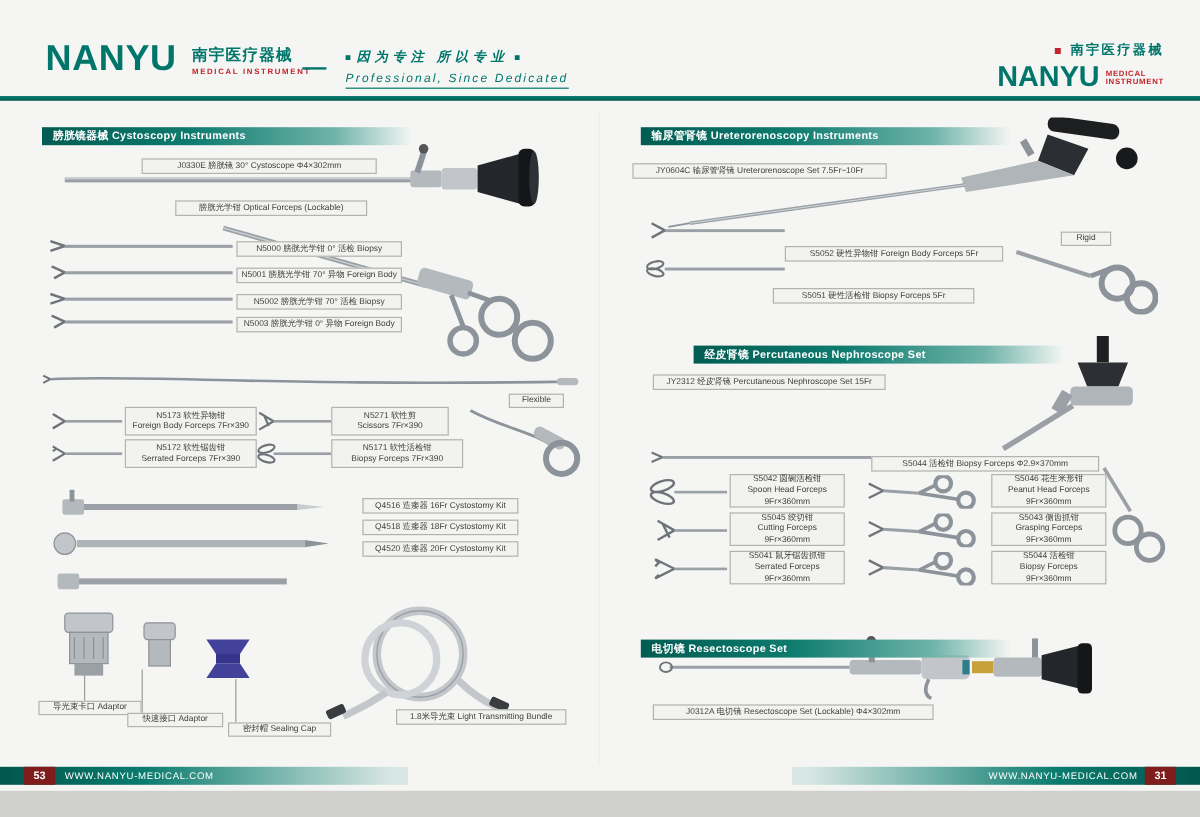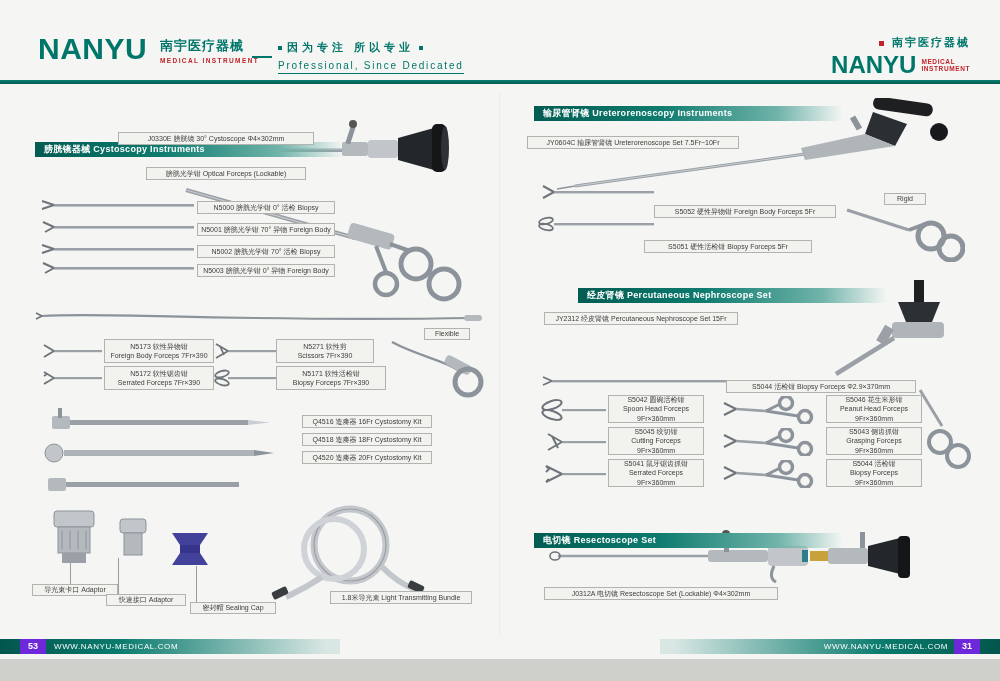--- a/index.html
+++ b/index.html
@@ -16,42 +16,42 @@
             color:#fff; font-size:9px; font-weight:bold; line-height:15px; padding-left:9px;
             letter-spacing:0.3px; z-index:5; }
   .leader { position:absolute; background:#9b9b97; z-index:1; }
   .illus { position:absolute; z-index:2; }
   .fold { position:absolute; left:499px; top:92px; width:2px; height:545px;
           background:linear-gradient(90deg,rgba(0,0,0,0.05),rgba(255,255,255,0.4)); z-index:0; }
   .footbar-l { position:absolute; left:0; top:639px; width:340px; height:15px;
                background:linear-gradient(90deg,#02564d 0%,#0a7b6e 35%,rgba(10,123,110,0.12) 96%); z-index:5; }
   .footbar-r { position:absolute; left:660px; top:639px; width:340px; height:15px;
                background:linear-gradient(270deg,#02564d 0%,#0a7b6e 35%,rgba(10,123,110,0.12) 96%); z-index:5; }
-  .pagenum { position:absolute; top:639px; width:26px; height:15px; background:#6d28d9; color:#fff;
+  .pagenum { position:absolute; top:639px; width:26px; height:15px; background:#7f1d1d; color:#fff;
              font-size:9px; font-weight:bold; text-align:center; line-height:15px; z-index:6; }
   .site { position:absolute; top:639px; color:#fff; font-size:8px; letter-spacing:0.6px;
           line-height:15px; z-index:6; }
 </style>
 </head>
 <body>
 
 <div id="canvas">
   <div id="sheet"></div>
   <div class="fold"></div>
 
   <div class="abs" style="left:0;top:0;width:1000px;height:80px;">
     <div class="abs" style="left:38px;top:32px;">
       <span style="font-size:30px;font-weight:bold;color:#00766b;letter-spacing:0.5px;">NANYU</span>
     </div>
     <div class="abs" style="left:160px;top:37px;">
       <div style="font-size:13px;font-weight:bold;color:#00766b;letter-spacing:1px;">南宇医疗器械</div>
       <div style="font-size:6.5px;font-weight:bold;color:#c2242b;letter-spacing:1.4px;margin-top:2px;">MEDICAL  INSTRUMENT</div>
     </div>
     <div class="abs" style="left:252px;top:56px;width:20px;height:2px;background:#00766b;"></div>
-    <div class="abs" style="left:278px;top:40px;">
+    <div class="abs" style="left:288px;top:40px;font-style:italic;">
       <div style="display:flex;align-items:center;">
         <span style="width:4px;height:4px;background:#00766b;display:inline-block;margin-right:5px;"></span>
         <span style="font-size:11px;font-weight:bold;color:#00766b;letter-spacing:4px;">因为专注  所以专业</span>
         <span style="width:4px;height:4px;background:#00766b;display:inline-block;margin-left:5px;"></span>
       </div>
       <div style="font-size:10px;color:#00766b;letter-spacing:1.8px;margin-top:3px;border-bottom:1px solid #00766b;padding-bottom:2px;display:inline-block;">Professional, Since Dedicated</div>
     </div>
     <div class="abs" style="left:790px;top:32px;width:180px;text-align:right;">
       <div>
         <span style="width:5px;height:5px;background:#c2242b;display:inline-block;margin-right:4px;"></span>
@@ -61,21 +61,21 @@
         <span style="font-size:24px;font-weight:bold;color:#00766b;">NANYU</span>
         <span style="display:inline-block;text-align:left;margin-left:5px;">
           <span style="display:block;font-size:6.5px;font-weight:bold;color:#c2242b;letter-spacing:0.6px;">MEDICAL</span>
           <span style="display:block;font-size:6.5px;font-weight:bold;color:#c2242b;letter-spacing:0.6px;">INSTRUMENT</span>
         </span>
       </div>
     </div>
     <div class="abs" style="left:0;top:80px;width:1000px;height:4px;background:linear-gradient(180deg,#0b7f72,#045a50);"></div>
   </div>
 
-  <div class="secbar" style="left:35px;top:106px;margin-top:36px;">膀胱镜器械  Cystoscopy Instruments</div>
+  <div class="secbar" style="left:35px;top:106px;">膀胱镜器械  Cystoscopy Instruments</div>
 
   <svg class="illus" style="left:52px;top:112px;" width="420" height="62">
     <rect x="2" y="36" width="300" height="4" fill="#9aa0a6"></rect>
     <rect x="2" y="36" width="300" height="1.5" fill="#c9cdd1"></rect>
     <rect x="290" y="30" width="26" height="14" rx="2" fill="#b4b9be"></rect>
     <rect x="296" y="14" width="5" height="18" fill="#8d939a" transform="rotate(18 298 23)"></rect>
     <circle cx="301" cy="12" r="4" fill="#555"></circle>
     <rect x="316" y="28" width="30" height="18" rx="3" fill="#c2c6cb"></rect>
     <polygon points="346,26 382,16 382,58 346,48" fill="#23262a"></polygon>
     <rect x="380" y="12" width="14" height="48" rx="5" fill="#141618"></rect>

